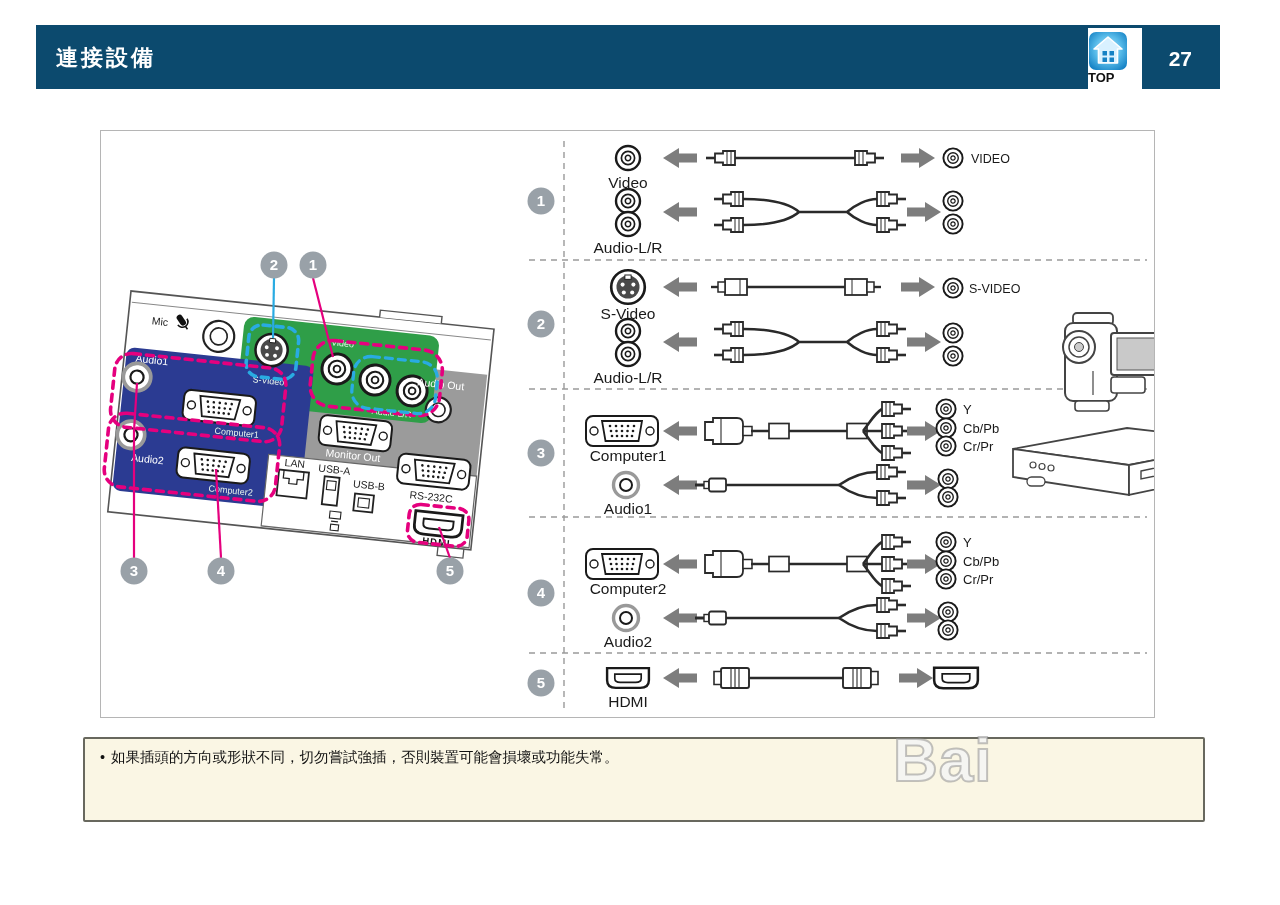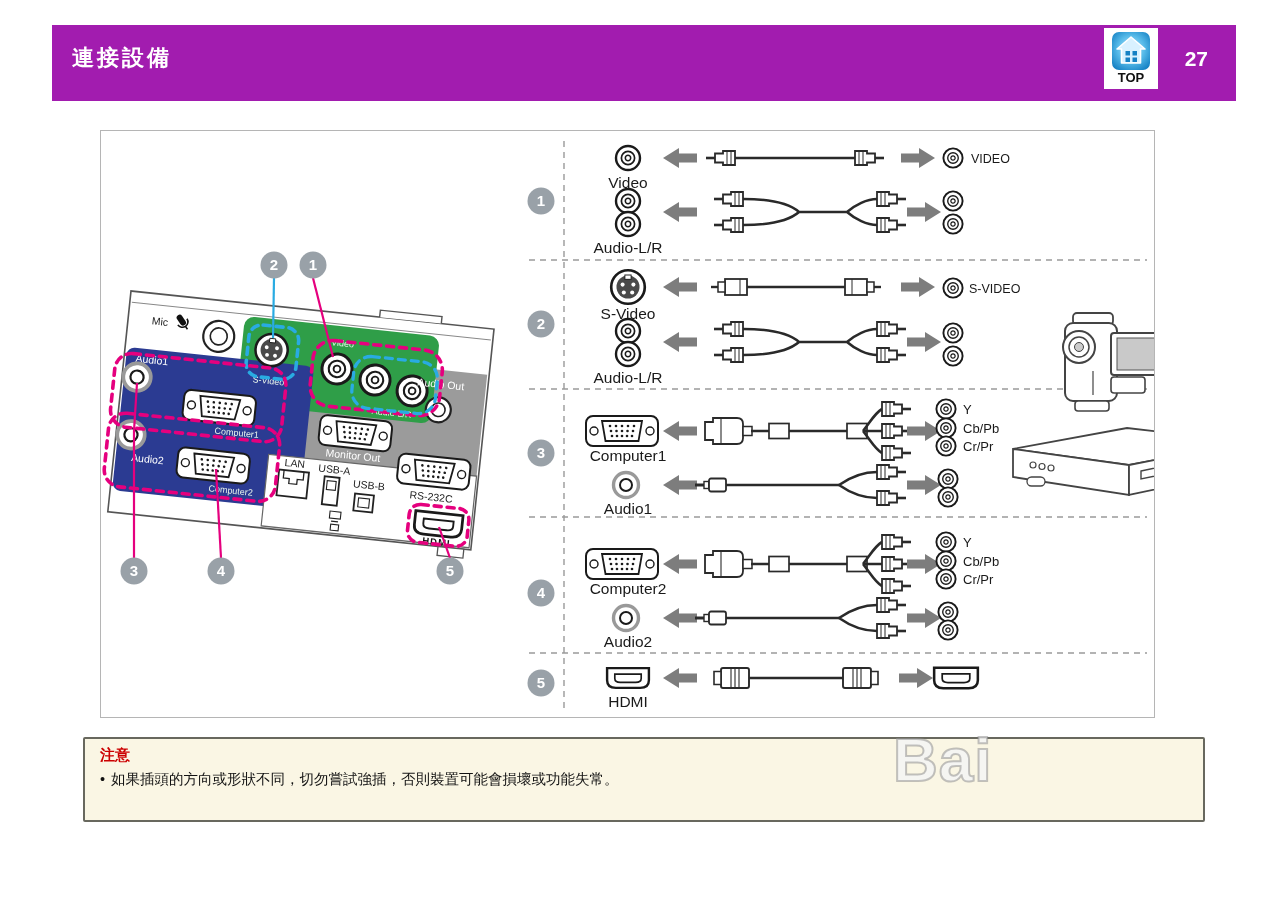--- a/index.html
+++ b/index.html
@@ -1,23 +1,23 @@
 <!DOCTYPE html>
 <html><head>
 <meta charset="utf-8">
 <style>
   html,body{margin:0;padding:0;background:#fff;}
   body{width:1280px;height:905px;position:relative;overflow:hidden;
        font-family:"Liberation Sans","DejaVu Sans",sans-serif;}
 
   
-  .header-bar{position:absolute;left:52px;top:25px;width:1184px;height:76px;background:#a21caf;}
+  .header-bar{position:absolute;left:36px;top:25px;width:1184px;height:64px;background:#0c4a6e;}
   .header-title{position:absolute;left:20px;top:18px;color:#fff;font-size:22px;font-weight:bold;letter-spacing:3px;}
   .top-btn{position:absolute;right:78px;top:3px;width:54px;height:61px;background:#fff;
-           display:flex;flex-direction:column;align-items:center;justify-content:flex-start;padding-top:3px;box-sizing:border-box;}
+           display:flex;flex-direction:column;align-items:flex-start;justify-content:flex-start;padding-top:3px;box-sizing:border-box;}
   .top-btn .top-word{font-size:13px;font-weight:bold;color:#111;line-height:14px;}
   .page-num{position:absolute;right:28px;top:22px;color:#fff;font-size:21px;font-weight:bold;}
 
   
   .figure-box{position:absolute;left:100px;top:130px;width:1053px;height:586px;background:#fff;border:1px solid #b5b5b5;}
   .fig-svg{display:block;}
   .fig-svg text{font-family:"Liberation Sans","DejaVu Sans",sans-serif;}
   .lbl{font-size:15.5px;fill:#1a1a1a;text-anchor:middle;}
   .lblr{font-size:12.5px;fill:#1a1a1a;text-anchor:start;}
   .comp{font-size:13px;fill:#1a1a1a;text-anchor:start;}
@@ -459,21 +459,20 @@
     <circle cx="52" cy="49" r="3" stroke-width="1.2"></circle>
     <rect x="28" y="58" width="18" height="9" rx="4.5" stroke-width="1.3"></rect>
     <path d="M142,52 L230,33 L230,41 L142,60 Z" stroke-width="1.4"></path>
     <circle cx="230" cy="46" r="9.5" stroke-width="1.8"></circle>
     <path d="M230,41 v10 M225,46 h10" stroke-width="1.2" fill="none"></path>
   </g>
 </svg>
 </div>
 
 <div class="caution-box">
-  <div class="caution-title">注意</div>
   <div class="caution-item">
     <span class="dot">•</span><span>如果插頭的方向或形狀不同，切勿嘗試強插，否則裝置可能會損壞或功能失常。</span>
   </div>
 </div>
 
 <div class="watermark">
   <div class="wm-row1">
     <span class="wm-text wm-bai">Bai</span>
   </div>
 </div>

